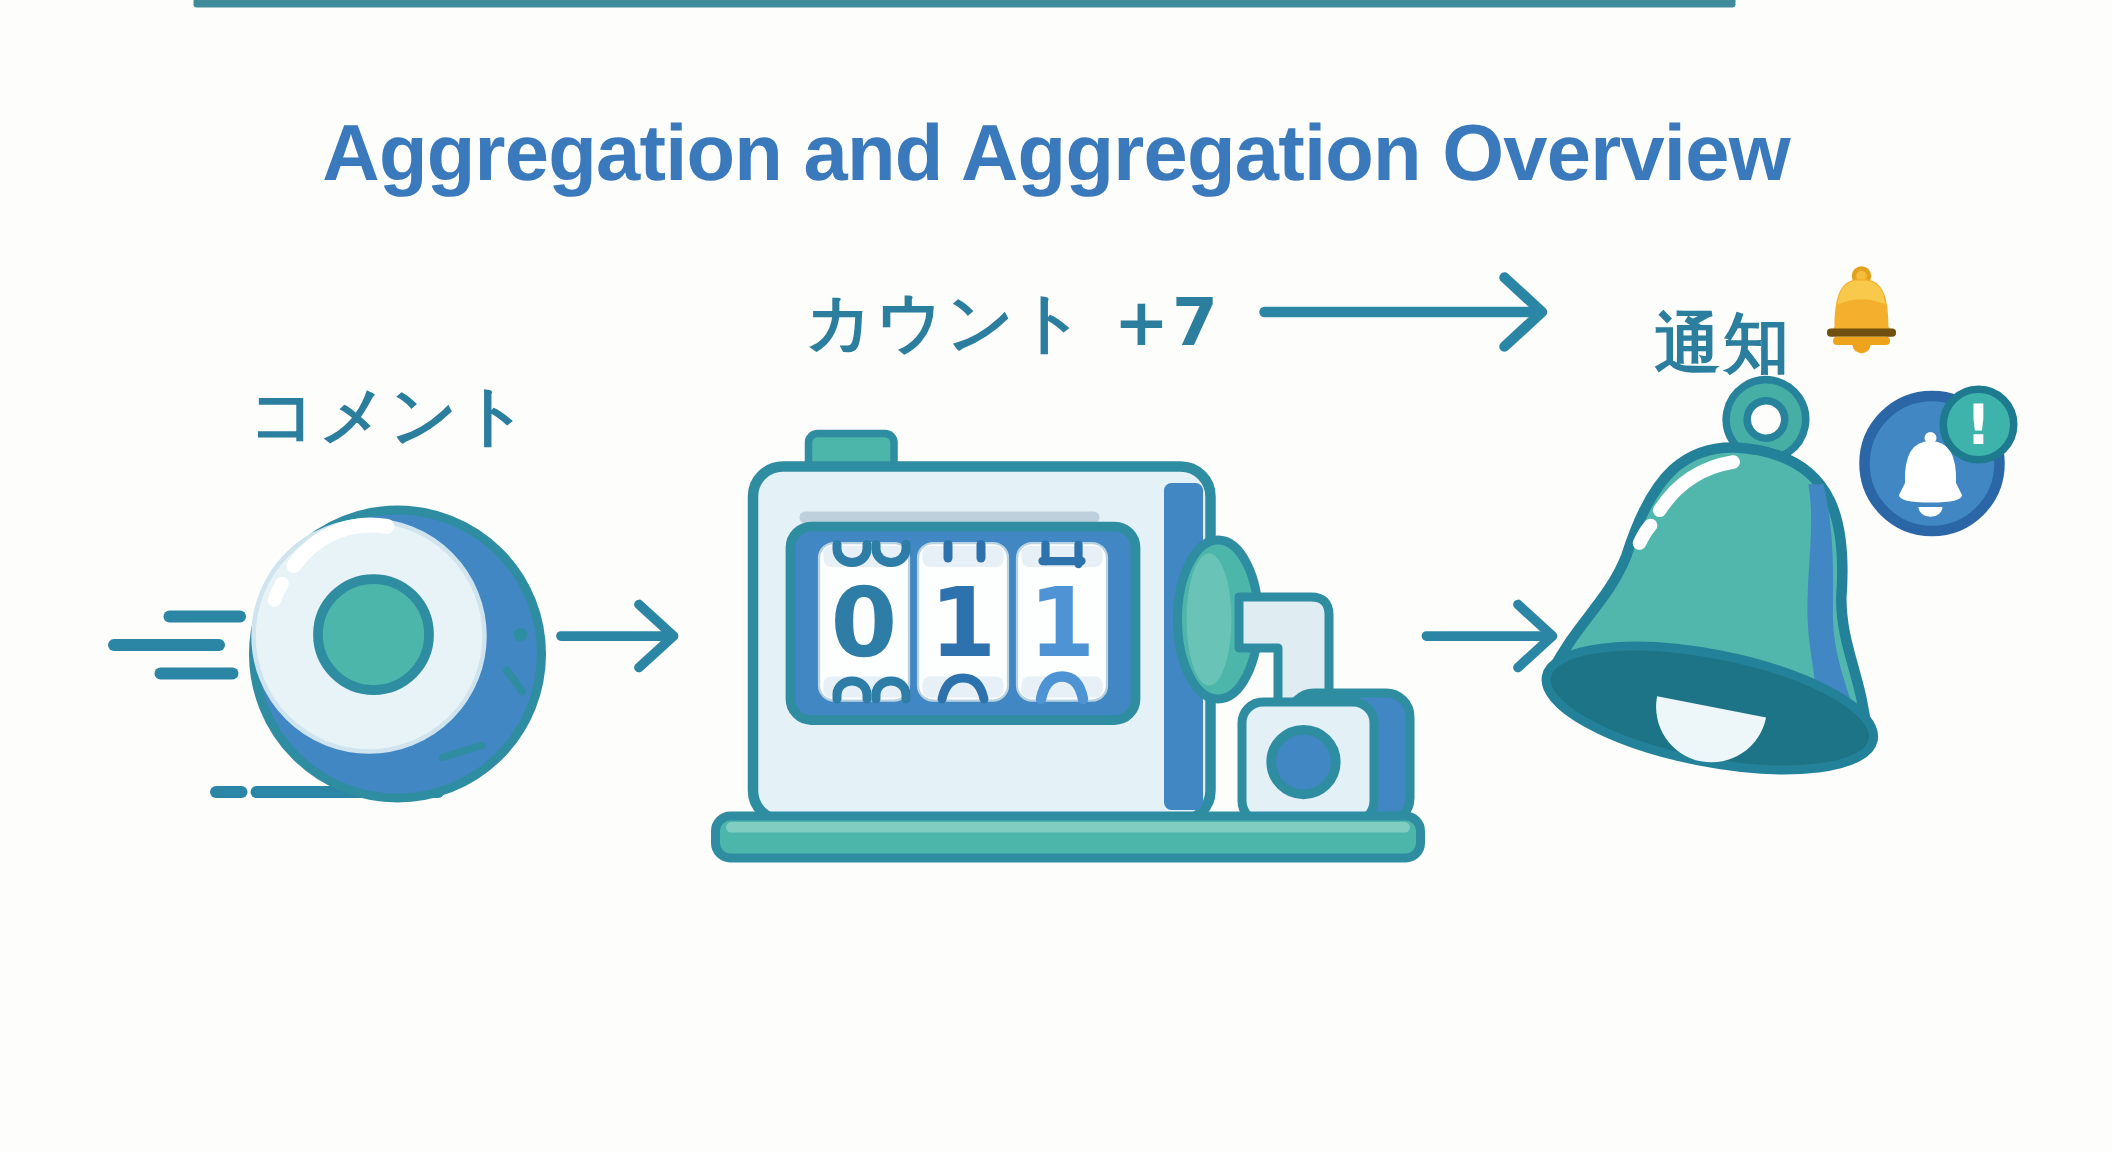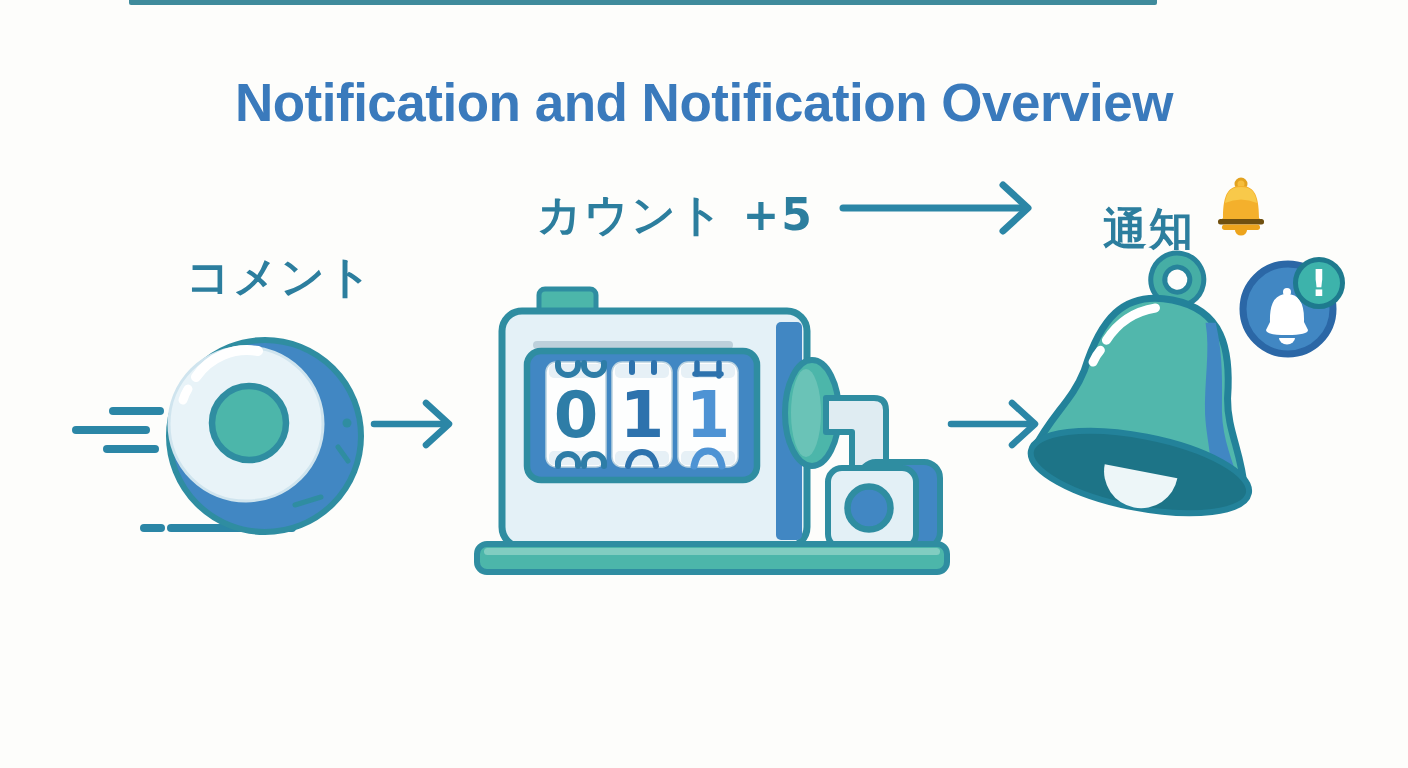--- a/index.html
+++ b/index.html
@@ -17,38 +17,38 @@
     font-family:"Liberation Sans","DejaVu Sans",sans-serif;
     font-size:53px;font-weight:bold;letter-spacing:-.5px;
     color:#3a7abc;
   }
   .jp-label{
     position:absolute;
     font-family:"DejaVu Sans",sans-serif;
     font-weight:bold;font-size:44px;color:#2c7e9e;
     letter-spacing:2px;white-space:nowrap;
   }
-  .lbl-comment{left:166px;top:248px;margin-left:20px;}
+  .lbl-comment{left:166px;top:248px;}
   .lbl-count{left:537px;top:186px;}
   .lbl-notify{left:1103px;top:184px;margin-top:16px;}
   .emoji-bell{position:absolute;left:1212px;top:176px;}
   svg{display:block;}
   .art{position:absolute;left:0;top:0;}
   .digit{font-family:"DejaVu Sans",sans-serif;font-weight:bold;font-size:64px;}
   .alert-mark{font-family:"DejaVu Sans",sans-serif;font-weight:bold;font-size:37px;fill:#ffffff;}
 </style>
 </head>
 <body>
 
 <div class="top-bar"></div>
 
-<h1 class="title">Notification and Notification Overview</h1>
+<h1 class="title">Aggregation and Aggregation Overview</h1>
 
 <div class="jp-label lbl-comment">コメント</div>
-<div class="jp-label lbl-count">カウント +5</div>
+<div class="jp-label lbl-count">カウント +7</div>
 <div class="jp-label lbl-notify">通知</div>
 
 <svg class="emoji-bell" width="58" height="64" viewBox="0 0 58 64">
   <circle cx="29" cy="8" r="5" fill="#f6bd3b" stroke="#e2a21f" stroke-width="3"></circle>
   <path d="M11,42 C11,17 17,10 29,10 C41,10 47,17 47,42 L50,45 H8 Z" fill="#f4b02c"></path>
   <path d="M13,27 C15,14 20,11 29,11 C38,11 43,14 45,27 Q29,20 13,27 Z" fill="#f8c94a"></path>
   <rect x="6" y="43" width="46" height="5.5" rx="2.5" fill="#70500f"></rect>
   <rect x="10" y="48.5" width="38" height="5.5" rx="2.7" fill="#eda41c"></rect>
   <path d="M23,54 a6,5.5 0 0 0 12,0 Z" fill="#eda41c"></path>
 </svg>

